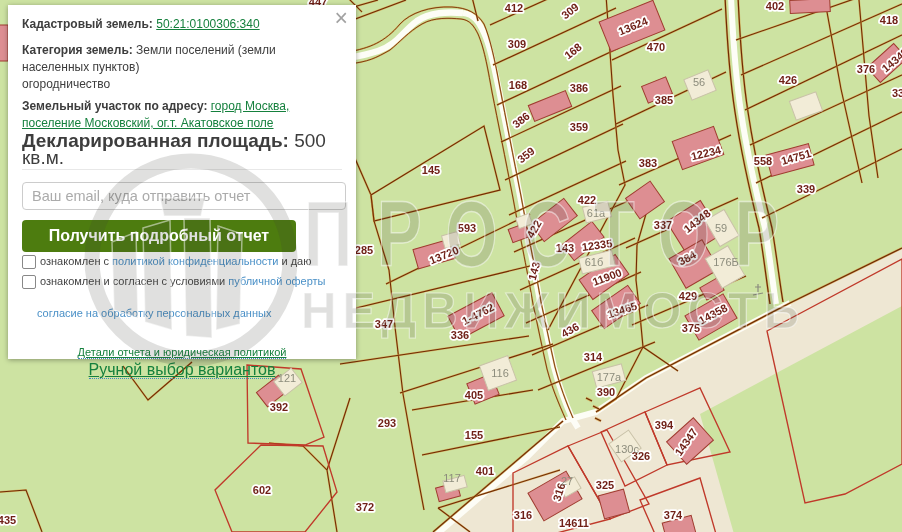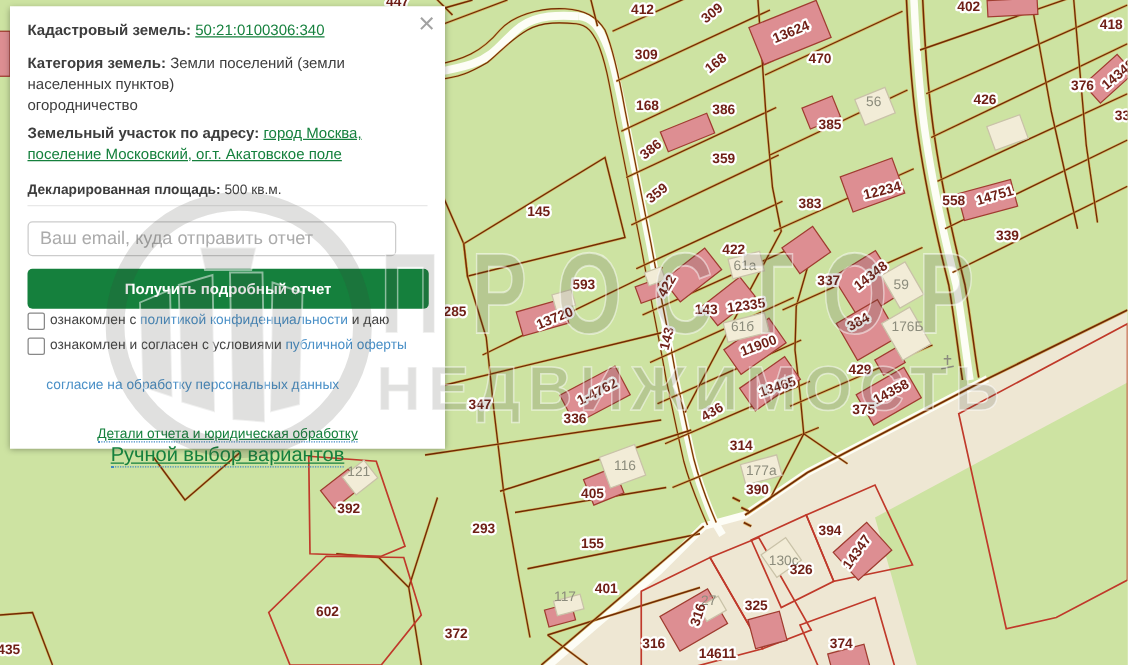--- a/index.html
+++ b/index.html
@@ -2,22 +2,22 @@
 <html><head><meta charset="utf-8"><style>
 html,body{margin:0;padding:0;}
 body{width:902px;height:532px;overflow:hidden;font-family:"Liberation Sans",sans-serif;}
 #wrap{position:relative;width:902px;height:532px;overflow:hidden;background:#cde3a2;}
 svg text{font-family:"Liberation Sans",sans-serif;}
 #panel{position:absolute;left:8px;top:5px;width:348px;height:354px;background:#fff;box-shadow:0 1px 5px rgba(0,0,0,0.35);box-sizing:border-box;padding:11px 0 0 14px;color:#3d3d3d;}
 #panel .row{font-size:12px;line-height:17px;}
 #panel b{font-weight:700;}
 #panel a{color:#15803d;text-decoration:underline;cursor:pointer;}
 #close{position:absolute;right:8px;top:0px;font-size:23px;color:#a2a2a2;font-weight:400;}
-#email{margin-top:12px;width:295px;height:28px;box-sizing:border-box;border:1px solid #ccc;border-radius:4px;color:#ababab;font-size:14.5px;padding-left:9px;display:flex;align-items:center;}
-#btn{margin-top:10px;width:321px;height:32px;background:#15803d;border-radius:4px;color:#fff;font-size:12px;font-weight:700;display:flex;align-items:center;justify-content:center;}
+#email{margin-top:12px;width:324px;height:28px;box-sizing:border-box;border:1px solid #ccc;border-radius:4px;color:#ababab;font-size:14.5px;padding-left:9px;display:flex;align-items:center;}
+#btn{margin-top:10px;width:274px;height:32px;background:#4d7c0f;border-radius:4px;color:#fff;font-size:16px;font-weight:700;display:flex;align-items:center;justify-content:center;}
 .chk{display:flex;font-size:11px;color:#444;margin-top:6px;line-height:13px;white-space:nowrap;}
 .chk .box{width:12px;height:12px;border:1px solid #888;border-radius:2px;margin-right:4px;flex:0 0 auto;background:#fff;}
 .blue{color:#4a90c7;}
 .cont{font-size:11px;margin-left:15px;margin-top:18px;line-height:13px;}
 .lnk{text-align:center;font-size:11px;margin-top:26px;margin-right:14px;}
 .lnk a{color:#3f87c2;text-decoration:none;border-bottom:1px dotted #3f87c2;}
 .lnk2{text-align:center;font-size:16px;margin-top:3px;margin-right:14px;}
 .lnk2 a{color:#3f87c2;text-decoration:none;border-bottom:1px dotted #3f87c2;}
 #wm{position:absolute;left:0;top:0;pointer-events:none;}
 </style></head>
@@ -427,41 +427,41 @@
 <div id="panel">
 
 <div id="close">×</div>
 
 <div class="row"><b>Кадастровый земель:</b> <a>50:21:0100306:340</a></div>
 
 <div class="row" style="margin-top:9px"><b>Категория земель:</b> Земли поселений (земли<br>населенных пунктов)<br>огородничество</div>
 
 <div class="row" style="margin-top:5px"><b>Земельный участок по адресу:</b> <a>город Москва,<br>поселение Московский, ог.т. Акатовское поле</a></div>
 
-<div class="row" style="margin-top:12px;font-size:11px"><b>Декларированная площадь:</b> 500 кв.м.</div>
+<div class="row" style="font-size:19px"><b>Декларированная площадь:</b> 500 кв.м.</div>
 
 <div style="border-top:1px solid #e8e8e8;margin-top:3px;width:320px"></div>
 
 <div id="email">Ваш email, куда отправить отчет</div>
 
 <div id="btn">Получить подробный отчет</div>
 
 <div class="chk" style="margin-top:3px">
         <span class="box"></span>
         <span>ознакомлен с <span class="blue">политикой конфиденциальности</span> и даю</span>
       </div>
 
 <div class="chk">
         <span class="box"></span>
         <span>ознакомлен и согласен с условиями <span class="blue">публичной оферты</span></span>
       </div>
 
 <div class="cont blue">согласие на обработку персональных данных</div>
 
-<div class="lnk"><a>Детали отчета и юридическая обработку</a></div>
+<div class="lnk"><a>Детали отчета и юридическая политикой</a></div>
 
 <div class="lnk2"><a>Ручной выбор вариантов</a></div>
 </div>
 
 <svg id="wm" width="902" height="532" viewBox="0 0 902 532">
 
 <circle cx="191" cy="260" r="99" fill="none" stroke="rgba(62,64,54,0.16)" stroke-width="15"></circle>
 
 <g fill="rgba(62,64,54,0.16)" stroke="rgba(255,255,255,0.50)" stroke-width="1.5">
 <path d="M112,242 L136,232 L138,318 L114,310 Z"></path>

